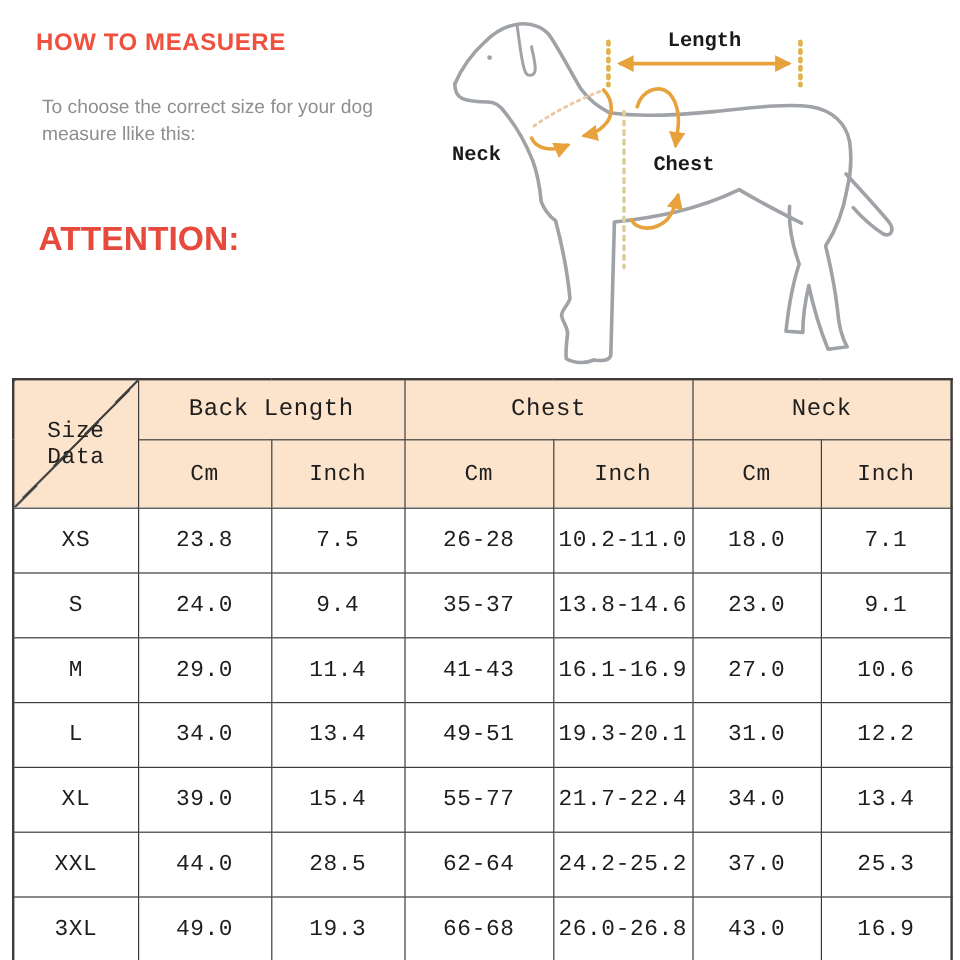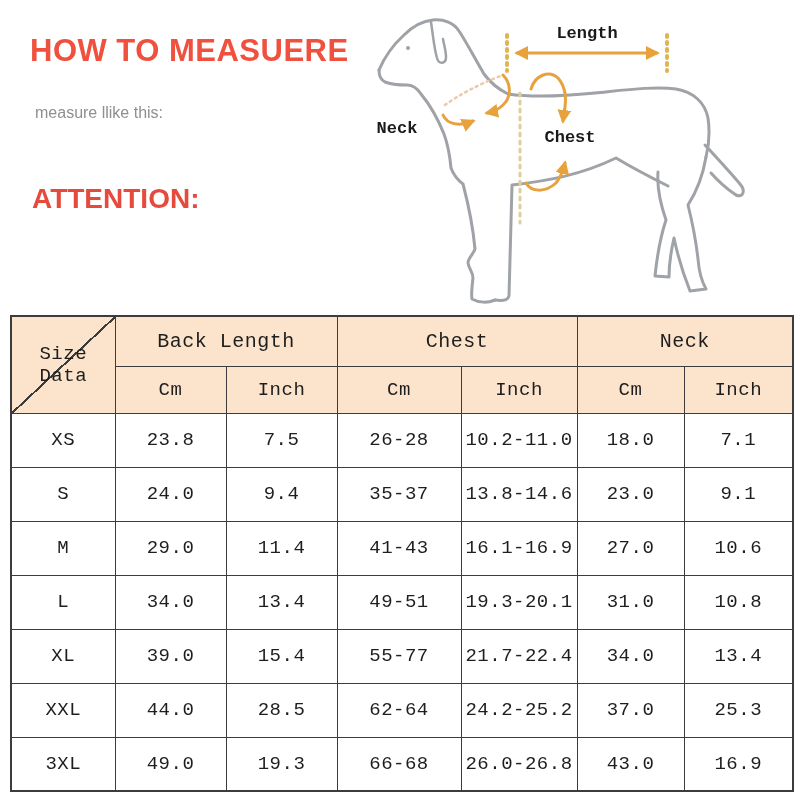--- a/index.html
+++ b/index.html
@@ -17,21 +17,21 @@
     --collar-pink:#ecc9a8;
   }
   html,body{margin:0;padding:0;}
   body{
     width:800px;height:800px;position:relative;overflow:hidden;
     background:#ffffff;
     font-family:"Liberation Sans", sans-serif;
   }
   .page-title{
     position:absolute;left:30px;top:12px;
-    font-size:31px;font-weight:800;letter-spacing:.5px;
+    font-size:20px;font-weight:800;letter-spacing:.5px;
     color:var(--title-red);white-space:nowrap;
   }
   .subtitle{
     position:absolute;left:35px;top:62px;
     font-size:16px;color:var(--subtext-gray);line-height:1.45;
   }
   .attention-title{
     position:absolute;left:32px;top:160px;
     font-size:28px;font-weight:800;color:var(--attention-red);
   }
@@ -52,40 +52,40 @@
   }
   .size-table th,.size-table td{
     border:1.5px solid var(--table-border);
     text-align:center;vertical-align:middle;
     font-weight:normal;font-size:19px;letter-spacing:.5px;
     padding:0;background:#ffffff;
   }
   .size-table{border:2px solid var(--table-border);}
   .size-table thead th{background:var(--header-bg);font-size:20px;}
   .size-table thead tr.group-row{height:50px;}
-  .size-table thead tr.sub-row{height:47px;}
+  .size-table thead tr.sub-row{height:57px;}
   .size-table thead tr.sub-row th{font-size:19px;}
   .size-table tbody tr{height:54px;}
   .size-table th.corner{
     background-color:var(--header-bg);
     background-image:linear-gradient(to bottom right,
       transparent calc(50% - 1px),
       var(--table-border) calc(50% - 1px),
       var(--table-border) calc(50% + 1px),
       transparent calc(50% + 1px));
     font-size:19px;
   }
 </style>
 </head>
 <body>
 
 <h1 class="page-title">HOW TO MEASUERE</h1>
 
 <p class="subtitle">
-  <br>
+  <span>To choose the correct size for your dog</span><br>
   <span>measure llike this:</span>
 </p>
 
 <h2 class="attention-title">ATTENTION:</h2>
 
 <p class="attention-text">
   <br>
 </p>
 
 <svg class="dog-svg" width="442" height="300" viewBox="0 0 440 300">
@@ -178,21 +178,21 @@
         <td>27.0</td>
         <td>10.6</td>
       </tr>
       <tr>
         <td>L</td>
         <td>34.0</td>
         <td>13.4</td>
         <td>49-51</td>
         <td>19.3-20.1</td>
         <td>31.0</td>
-        <td>10.8</td>
+        <td>12.2</td>
       </tr>
       <tr>
         <td>XL</td>
         <td>39.0</td>
         <td>15.4</td>
         <td>55-77</td>
         <td>21.7-22.4</td>
         <td>34.0</td>
         <td>13.4</td>
       </tr>

